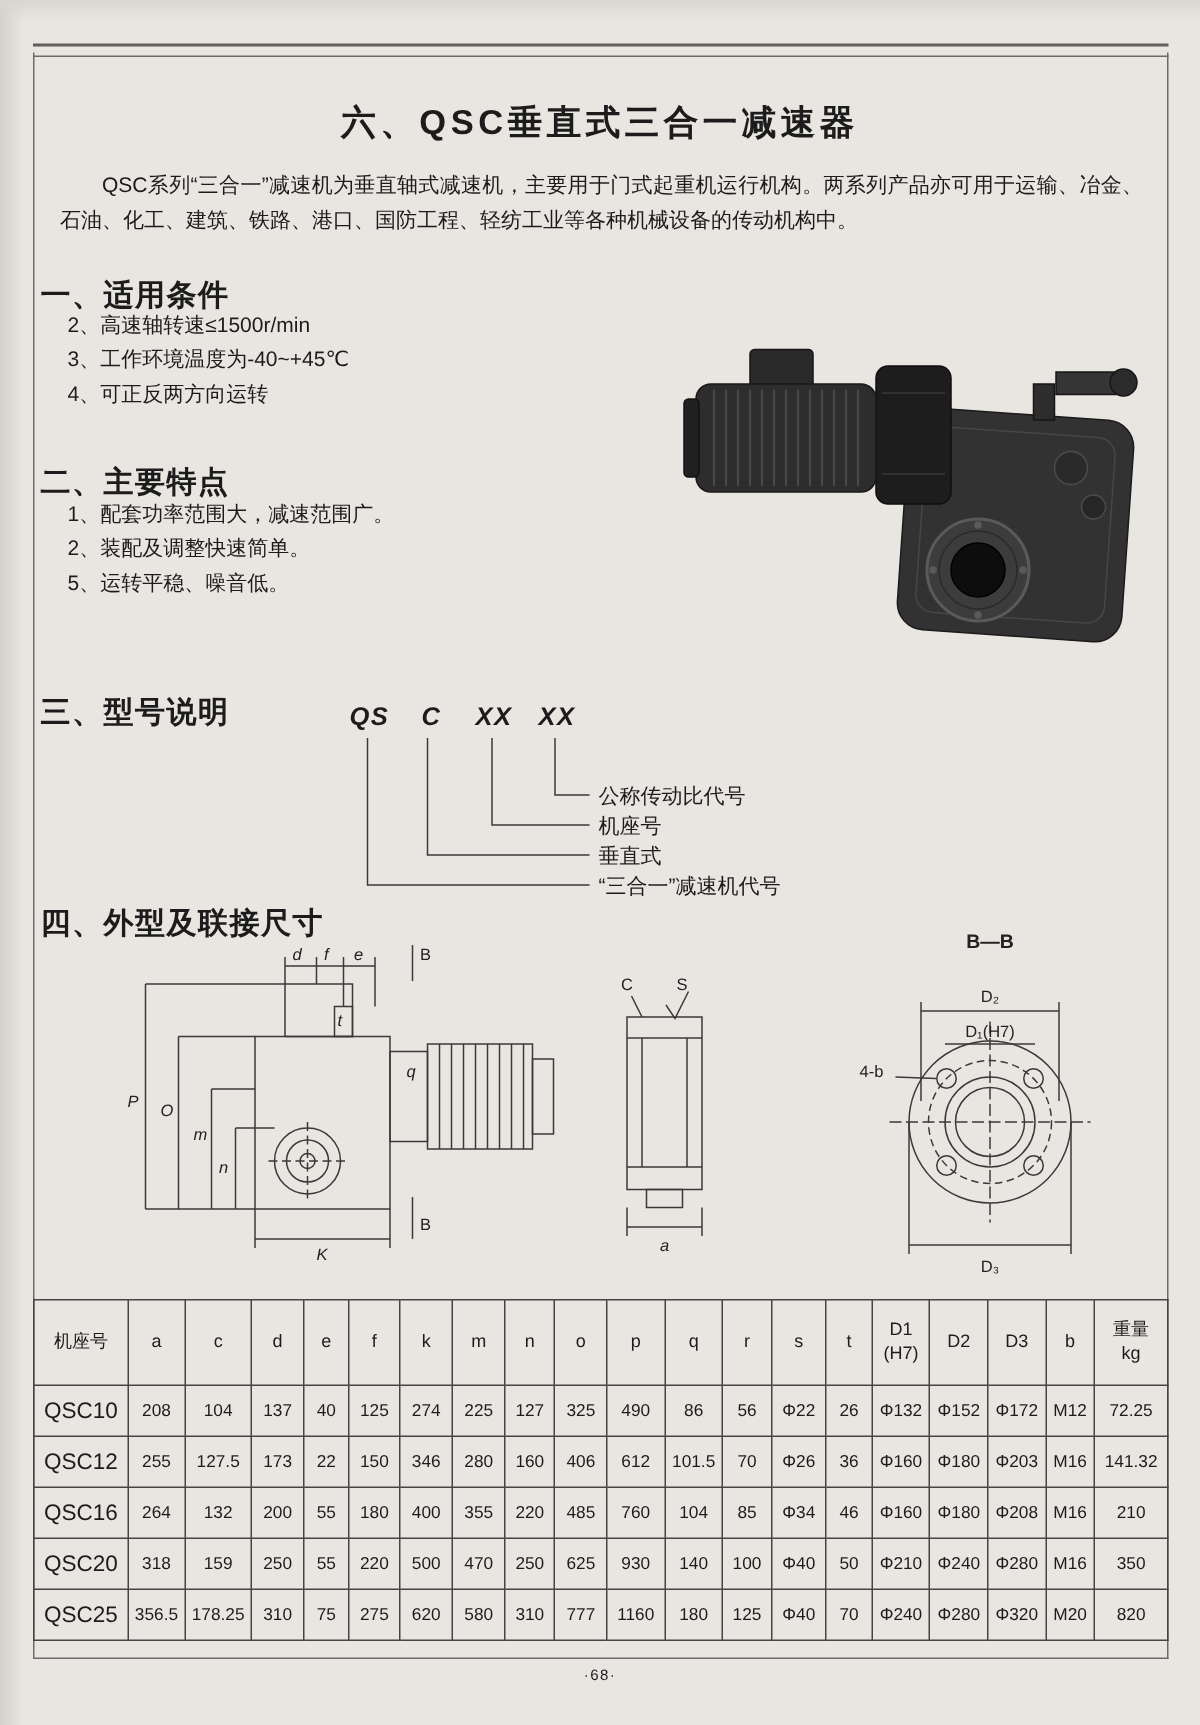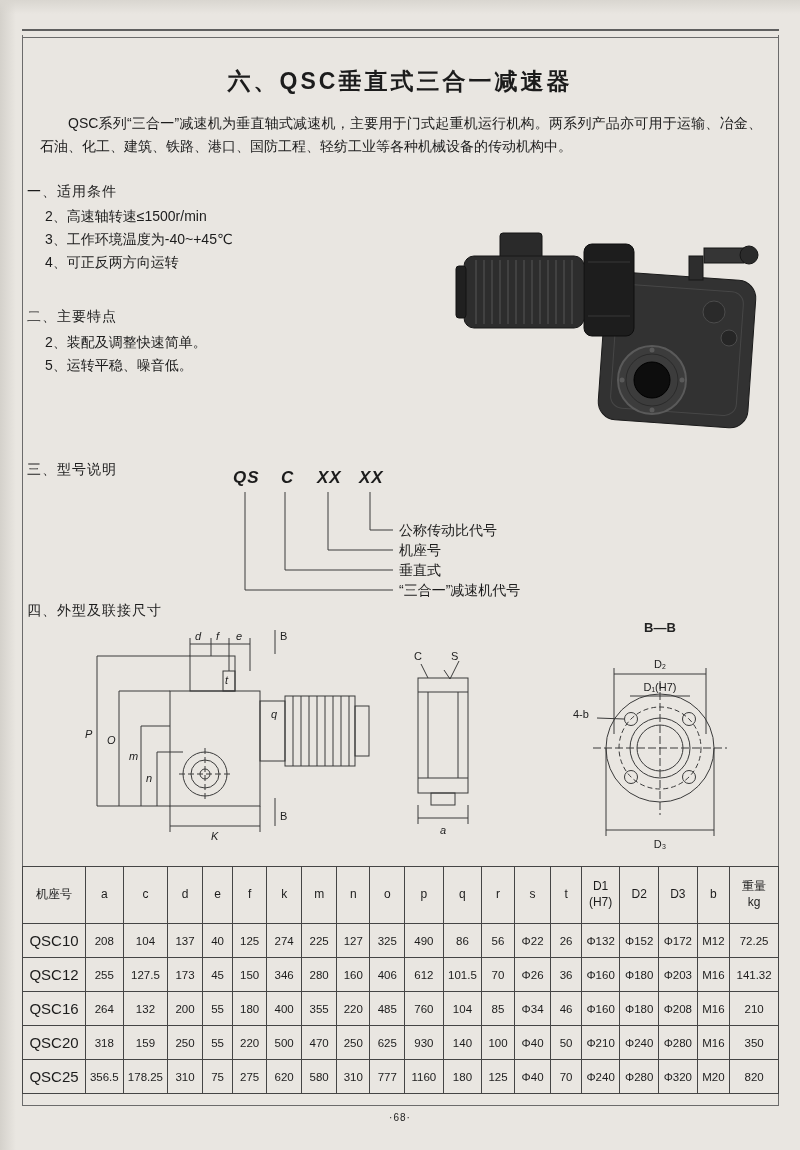--- a/index.html
+++ b/index.html
@@ -17,21 +17,21 @@
   .frame-top{position:absolute;left:22px;right:21px;top:29px;height:6px;
     border-top:2px solid #5f5f5f;border-bottom:1px solid #6b6b6b;}
   .frame{position:absolute;left:22px;right:21px;top:35px;bottom:44px;
     border-left:1px solid #6b6b6b;border-right:1px solid #6b6b6b;border-bottom:1px solid #6b6b6b;}
 
   .title{position:absolute;top:66px;left:0;right:0;margin:0;text-align:center;
     font-size:23px;font-weight:bold;letter-spacing:3px;}
   .intro{position:absolute;top:112px;left:40px;width:722px;margin:0;
     font-size:14px;line-height:23px;text-indent:2em;text-align:justify;}
 
-  .heading{position:absolute;left:27px;margin:0;font-size:14px;font-weight:normal;letter-spacing:1px;}
+  .heading{position:absolute;left:27px;margin:0;font-size:20px;font-weight:bold;letter-spacing:1px;}
   .h-cond{top:183px;} .h-feat{top:308px;} .h-model{top:461px;} .h-dim{top:602px;}
 
   .list{position:absolute;left:45px;font-size:14px;line-height:23px;}
   .list-cond{top:205px;} .list-feat{top:331px;}
   .list div{height:23px;}
 
   .photo{position:absolute;left:452px;top:218px;width:315px;height:224px;}
 
   .model-diagram{position:absolute;left:205px;top:468px;width:430px;height:142px;}
   .code-part{position:absolute;top:0;font-size:17px;font-weight:bold;letter-spacing:1px;font-style:italic;}
@@ -126,20 +126,21 @@
         <line x1="104" y1="42" x2="104" y2="106"></line>
           <line x1="112" y1="42" x2="112" y2="106"></line>
         <line x1="120" y1="42" x2="120" y2="106"></line>
       </g>
     </g>
   </svg>
 </div>
 
 <h2 class="heading h-feat">二、主要特点</h2>
 <div class="list list-feat">
+  <div>1、配套功率范围大，减速范围广。</div>
   <div>2、装配及调整快速简单。</div>
   <div>5、运转平稳、噪音低。</div>
 </div>
 
 <h2 class="heading h-model">三、型号说明</h2>
 <div class="model-diagram">
   <svg class="model-lines" width="430" height="142" viewBox="0 0 430 142">
     <g stroke="#3a3a3a" fill="none" stroke-width="1">
       <polyline points="40,24 40,122 188,122"></polyline>
       <polyline points="80,24 80,102 188,102"></polyline>
@@ -339,21 +340,21 @@
       <td>Φ152</td>
       <td>Φ172</td>
       <td>M12</td>
       <td>72.25</td>
     </tr>
     <tr>
       <td class="model-col">QSC12</td>
       <td>255</td>
       <td>127.5</td>
       <td>173</td>
-      <td>45</td>
+      <td>22</td>
       <td>150</td>
       <td>346</td>
       <td>280</td>
       <td>160</td>
       <td>406</td>
       <td>612</td>
       <td>101.5</td>
       <td>70</td>
       <td>Φ26</td>
       <td>36</td>

